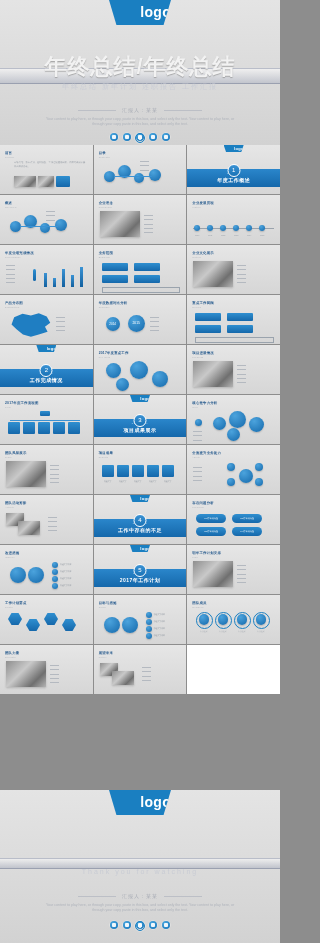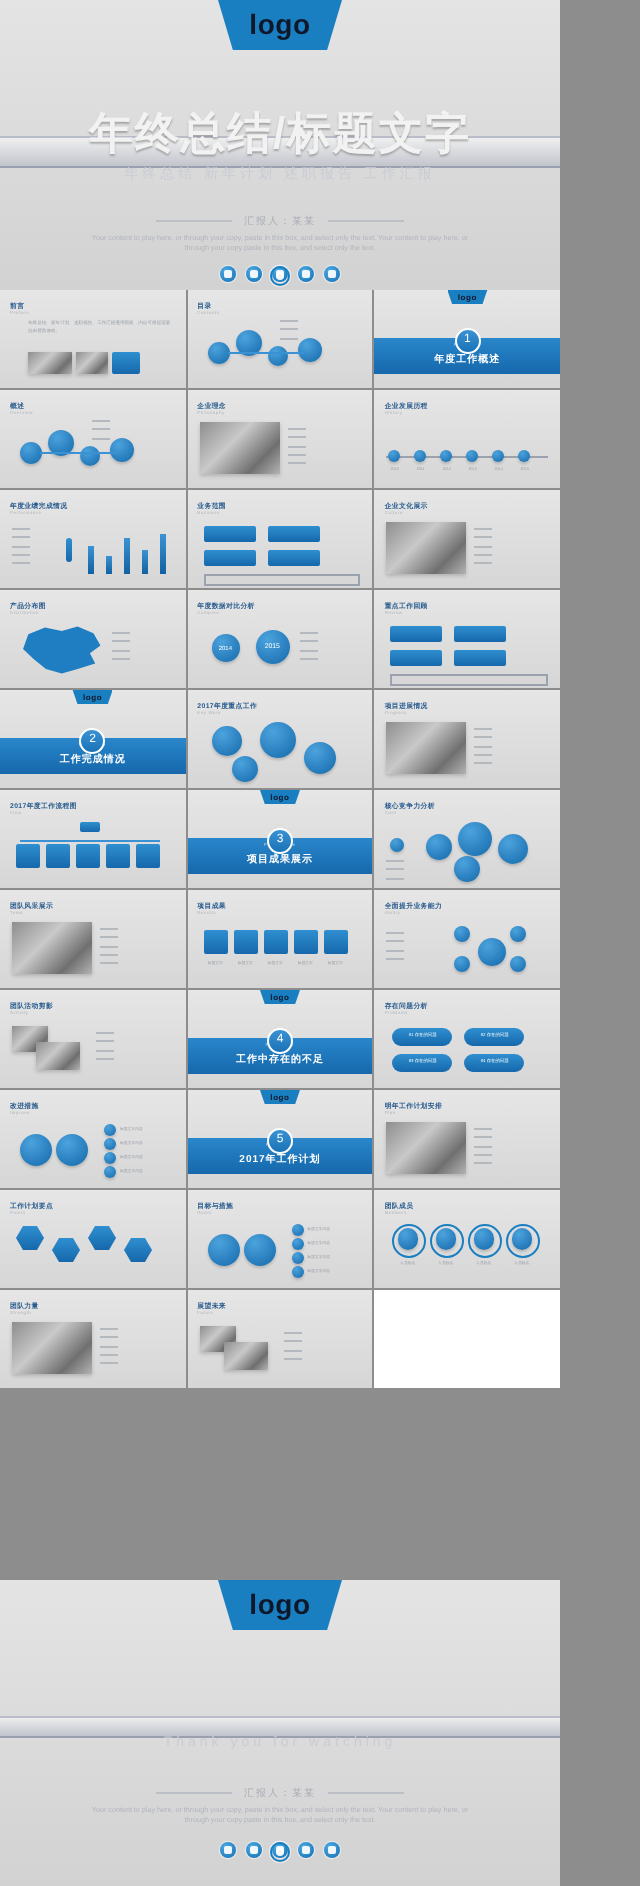--- a/index.html
+++ b/index.html
@@ -8,21 +8,21 @@
     background:#8d8d8d;
     font-family:"Liberation Sans","DejaVu Sans",sans-serif;
     -webkit-font-smoothing:antialiased;
   }
   .page{position:relative;width:280px;height:943px;}
 
   
   .slide{position:relative;background:linear-gradient(180deg,#e4e4e4 0%,#dcdcdc 45%,#d2d2d2 100%);overflow:hidden;}
   .logo-tab{
     position:absolute;left:50%;top:0;transform:translateX(-50%);
-    background:#1a7fc1;color:#0f172a;text-align:center;
+    background:#1a7fc1;color:#ffffff;text-align:right;
     clip-path:polygon(0 0,100% 0,88% 100%,12% 100%);
     font-weight:bold;letter-spacing:.3px;
   }
 
   
   .hero{height:145px;}
   .hero .logo-tab{width:62px;height:25px;line-height:25px;font-size:14px;}
   .hero .band{
     position:absolute;left:0;right:0;top:68px;height:14px;
     background:linear-gradient(180deg,rgba(255,255,255,.55),rgba(175,180,195,.55));
@@ -98,21 +98,21 @@
   .closing .socials{top:131px;}
 </style>
 </head>
 <body>
 
 <div class="page">
 
   <div class="slide hero">
     <div class="logo-tab">logo</div>
     <div class="band"></div>
-    <div class="hero-title">年终总结/标题文字</div>
+    <div class="hero-title">年终总结/年终总结</div>
     <div class="hero-sub">年终总结 新年计划 述职报告 工作汇报</div>
     <div class="presenter">
       <span class="rule"></span><span>汇报人：某某</span><span class="rule"></span>
     </div>
     <div class="blurb">Your content to play here, or through your copy, paste in this box, and select only the text. Your content to play here, or through your copy paste in this box, and select only the text.</div>
     <div class="socials">
       <span class="soc">
           <i></i>
         </span>
       <span class="soc">

